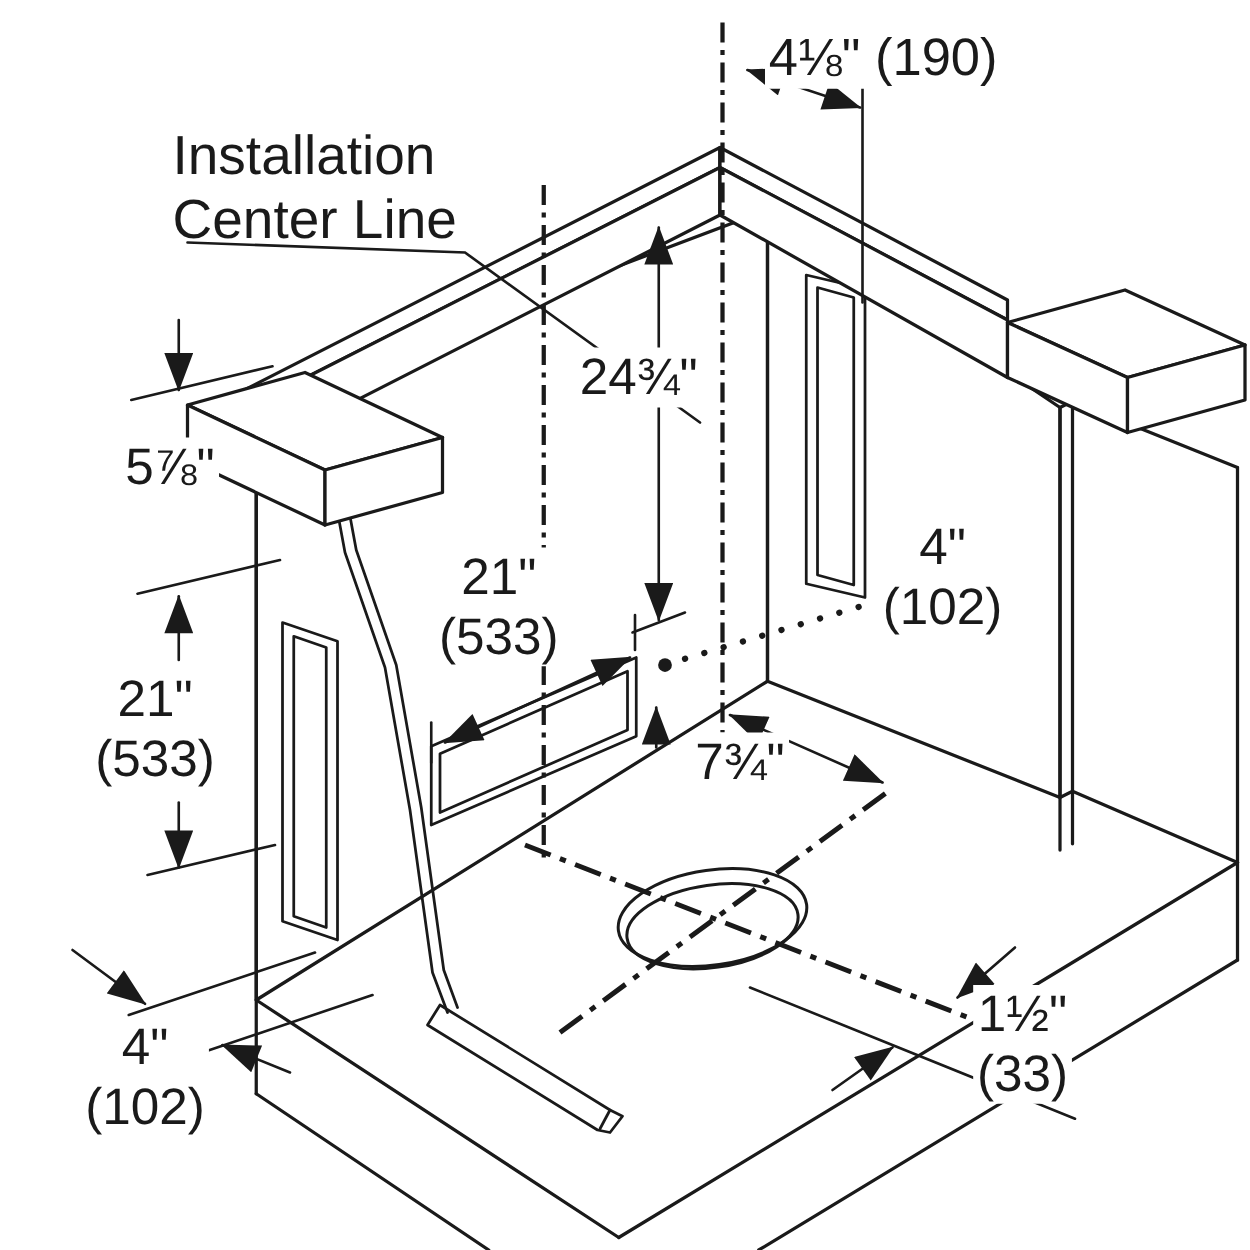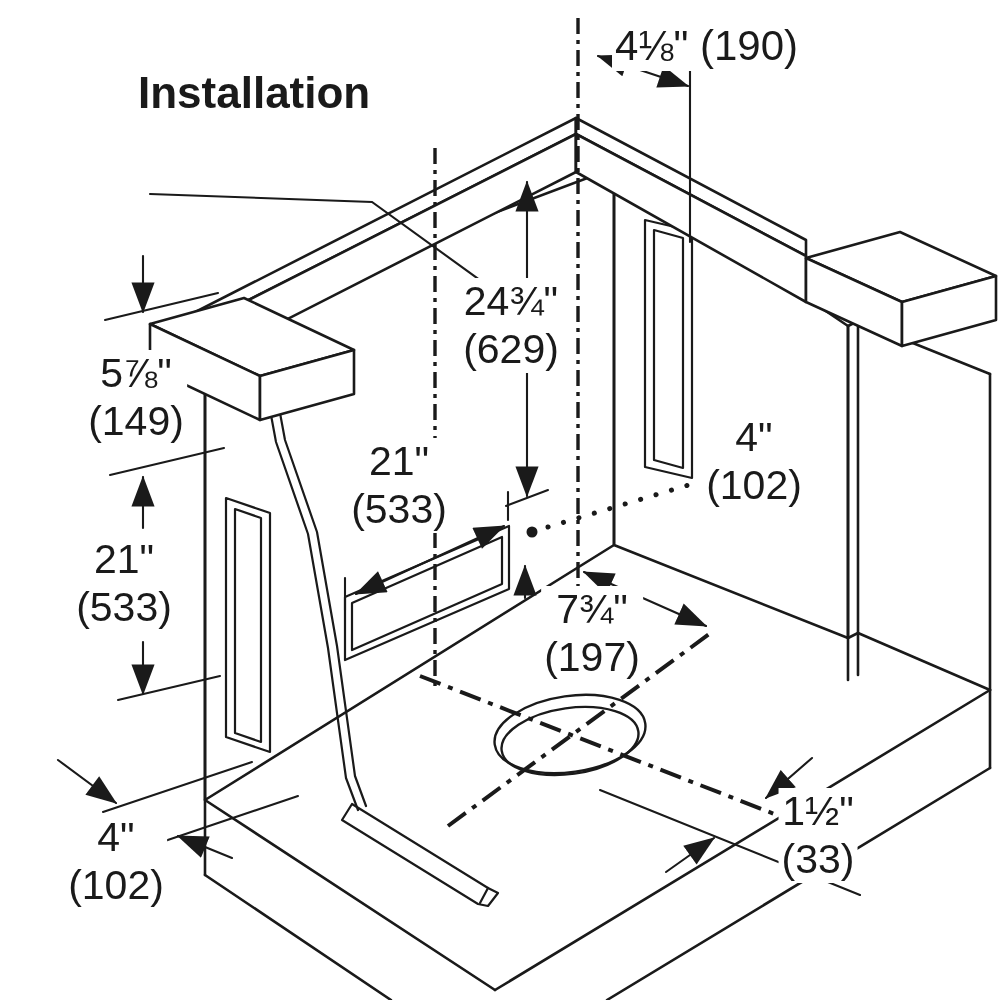--- a/index.html
+++ b/index.html
@@ -159,58 +159,56 @@
       <line x1="103" y1="812" x2="252" y2="762"></line>
       <line x1="150" y1="846" x2="298" y2="796"></line>
       <line x1="58" y1="760" x2="116" y2="803" marker-end="url(#ah)"></line>
       <line x1="232" y1="858" x2="178" y2="836" marker-end="url(#ah)"></line>
     </g>
 
     <polyline points="150,194 372,202 560,338"></polyline>
   </g>
 </svg>
 
-<div class="lbl" id="title-label" style="left:135px;top:68px;font-weight:bold;">
+<div class="lbl" id="title-label" style="left:135px;top:100px;">
   <span>Installation</span>
+  <span>Center Line</span>
 </div>
 
 <div class="lbl" id="top-width-label" style="left:612px;top:22px;font-size:42px;">
   <span>4⅛"</span>
   <span> </span>
   <span>(190)</span>
 </div>
 
 <div class="lbl center" style="left:511px;top:278px;">
   <span>24¾"</span>
-  <span>(629)</span>
 </div>
 
 <div class="lbl center" style="left:136px;top:350px;">
   <span>5⅞"</span>
-  <span>(149)</span>
 </div>
 
 <div class="lbl center" style="left:124px;top:536px;">
   <span>21"</span>
   <span>(533)</span>
 </div>
 
 <div class="lbl center" style="left:399px;top:438px;">
   <span>21"</span>
   <span>(533)</span>
 </div>
 
 <div class="lbl center" style="left:754px;top:414px;">
   <span>4"</span>
   <span>(102)</span>
 </div>
 
 <div class="lbl center" style="left:592px;top:586px;">
   <span>7¾"</span>
-  <span>(197)</span>
 </div>
 
 <div class="lbl center" style="left:818px;top:788px;">
   <span>1½"</span>
   <span>(33)</span>
 </div>
 
 <div class="lbl center" style="left:116px;top:814px;">
   <span>4"</span>
   <span>(102)</span>

